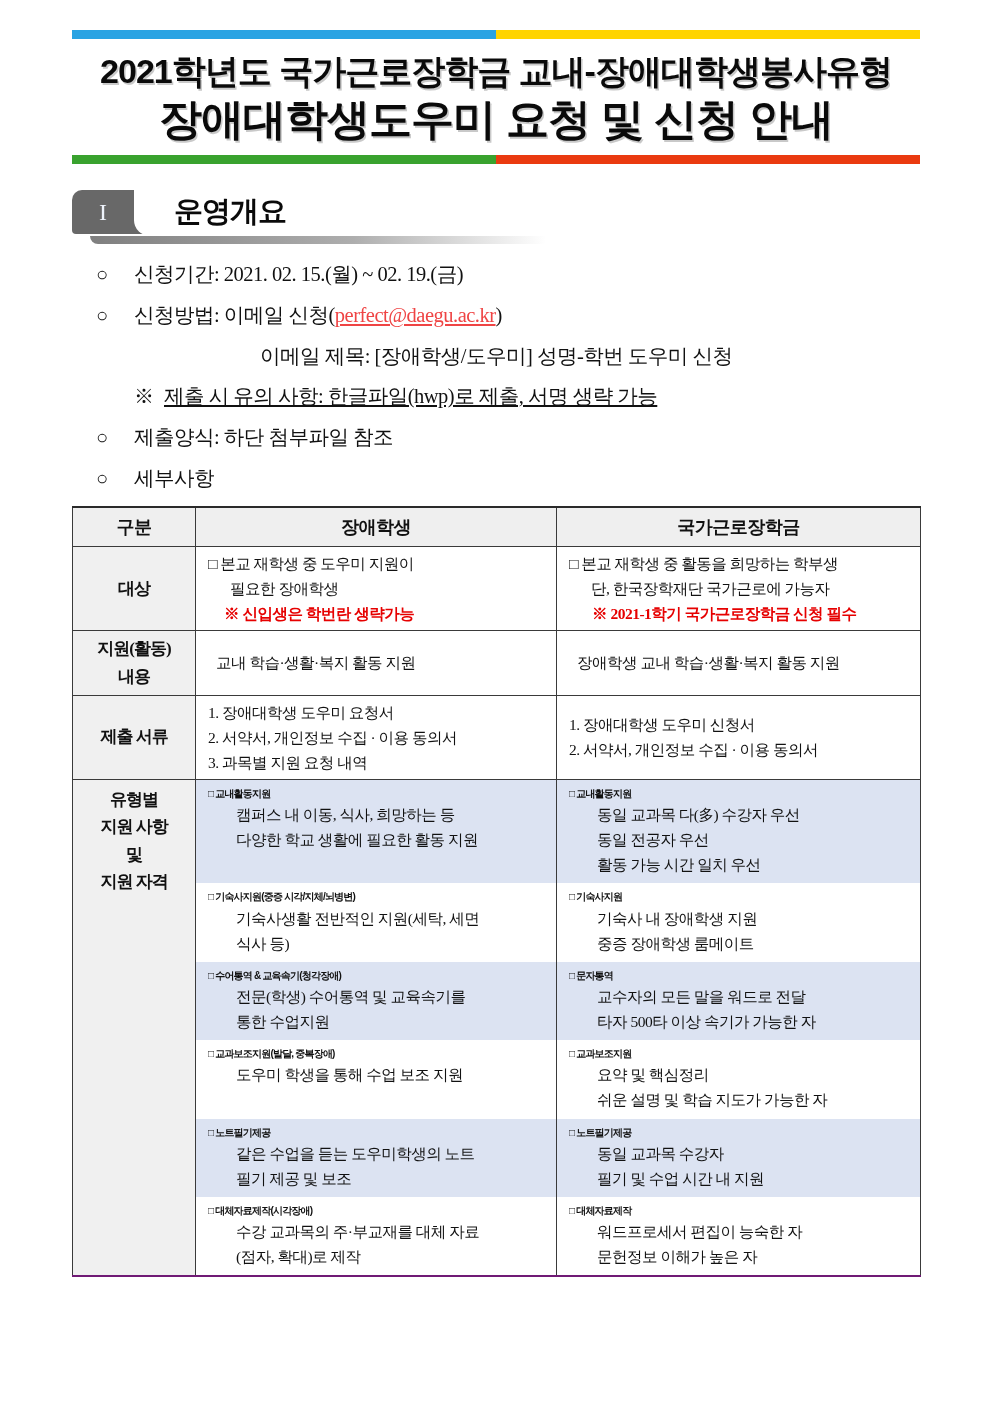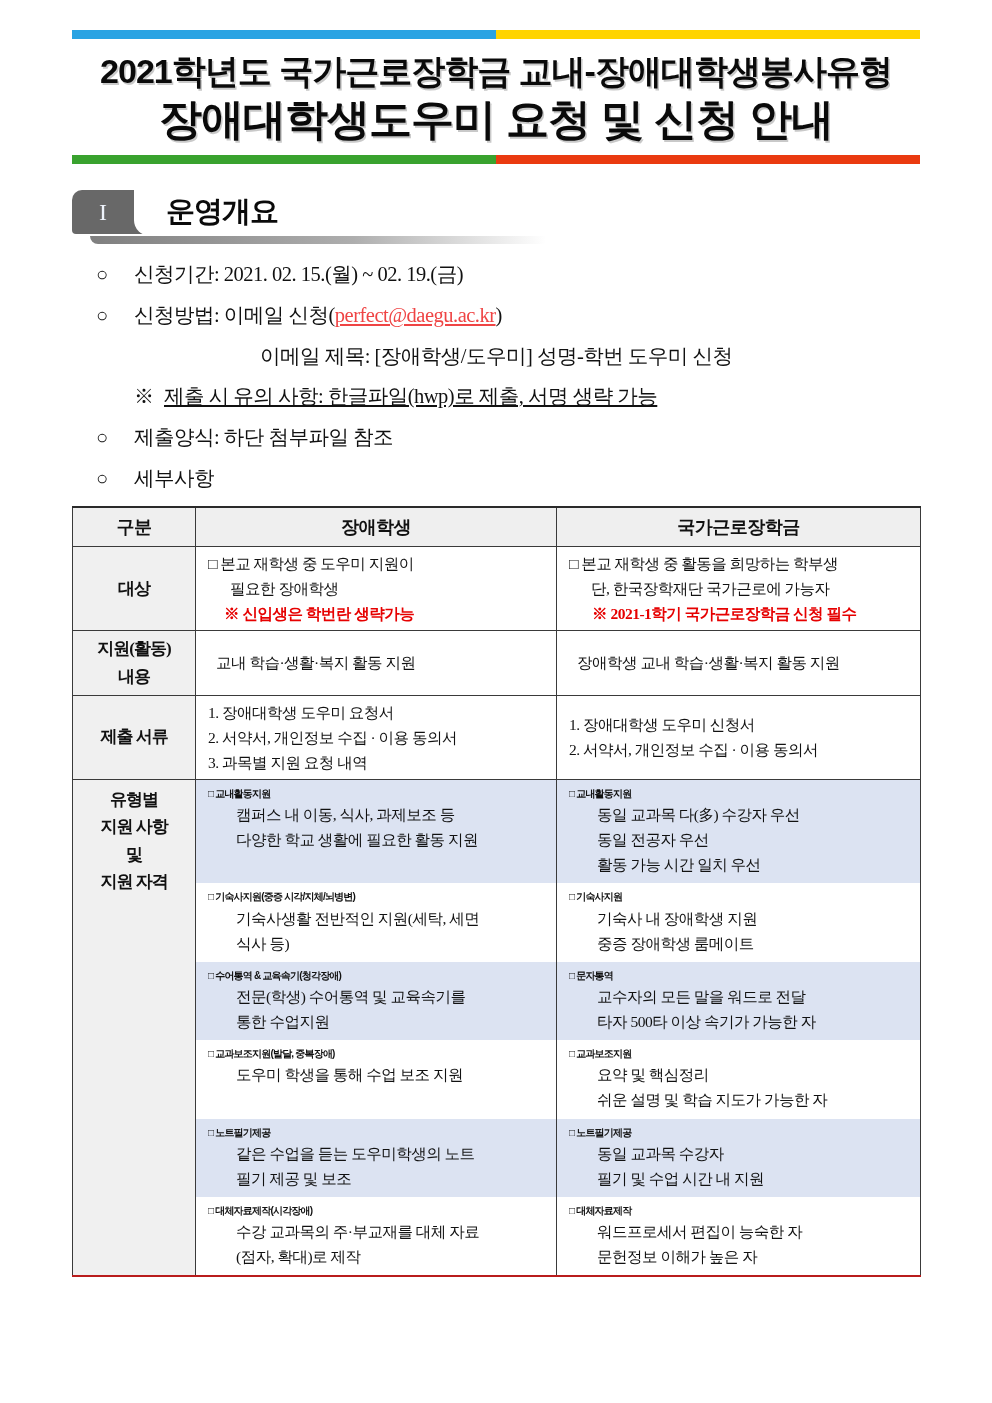--- a/index.html
+++ b/index.html
@@ -44,21 +44,21 @@
     position:absolute;left:0;top:0;width:62px;height:44px;
     display:flex;align-items:center;justify-content:center;
     color:#eef3fb;font-size:24px;font-family:"Liberation Serif",serif;
   }
   .head-tab{
     position:absolute;left:62px;top:-2px;height:48px;
     background:#ffffff;border-radius:0 0 0 16px;
     display:flex;align-items:center;padding-left:28px;
   }
   .head-tab h2{
-    margin:4px;font-family:"Liberation Sans","DejaVu Sans",sans-serif;
+    margin:12px;font-family:"Liberation Sans","DejaVu Sans",sans-serif;
     font-weight:800;font-size:29px;color:#0a0a0a;letter-spacing:-1px;
   }
   .gradient-strip{
     position:absolute;left:18px;top:46px;height:8px;width:480px;
     background:linear-gradient(to right,#7f7f7f,#aeaeae 55%,#ffffff 95%);
     border-radius:0 0 8px 8px;
   }
 
   
   .overview{margin-top:10px;font-size:20.5px;letter-spacing:-0.5px;}
@@ -68,21 +68,21 @@
   .ov-line.note-line .marker{width:30px;flex:0 0 30px;margin-left:0;}
   .ov-line.deep-indent{margin-left:188px;}
   .ov-underline{text-decoration:underline;}
   a.email-link{color:#ef4444;text-decoration:underline;cursor:pointer;}
 
   
   table.main{
     border-collapse:collapse;table-layout:fixed;
     width:848px;margin-top:14px;
     font-size:15.5px;letter-spacing:-0.5px;
-    border-top:2px solid #2a2a2a;border-bottom:2px solid #b91c1c;
+    border-top:2px solid #2a2a2a;border-bottom:2px solid #701a75;
   }
   table.main td,table.main th{
     border:1px solid #3a3a3a;vertical-align:middle;
     padding:4px 6px;line-height:1.62;
   }
   th.col-head{
     background:#EFEFEF;font-weight:700;font-size:18px;
     text-align:center;height:30px;letter-spacing:-0.5px;
   }
   td.row-label{
@@ -224,21 +224,21 @@
 
       <tr class="block">
         <td class="row-label" rowspan="6">
           <div>유형별</div>
           <div>지원 사항</div>
           <div>및</div>
           <div>지원 자격</div>
         </td>
         <td class="cell shaded">
           <div class="blk-title">□ 교내활동지원</div>
-          <div class="blk-line">캠퍼스 내 이동, 식사, 과제보조 등</div>
+          <div class="blk-line">캠퍼스 내 이동, 식사, 희망하는 등</div>
           <div class="blk-line">다양한 학교 생활에 필요한 활동 지원</div>
         </td>
         <td class="cell shaded">
           <div class="blk-title">□ 교내활동지원</div>
           <div class="blk-line">동일 교과목 다(多) 수강자 우선</div>
           <div class="blk-line">동일 전공자 우선</div>
           <div class="blk-line">활동 가능 시간 일치 우선</div>
         </td>
       </tr>
 

